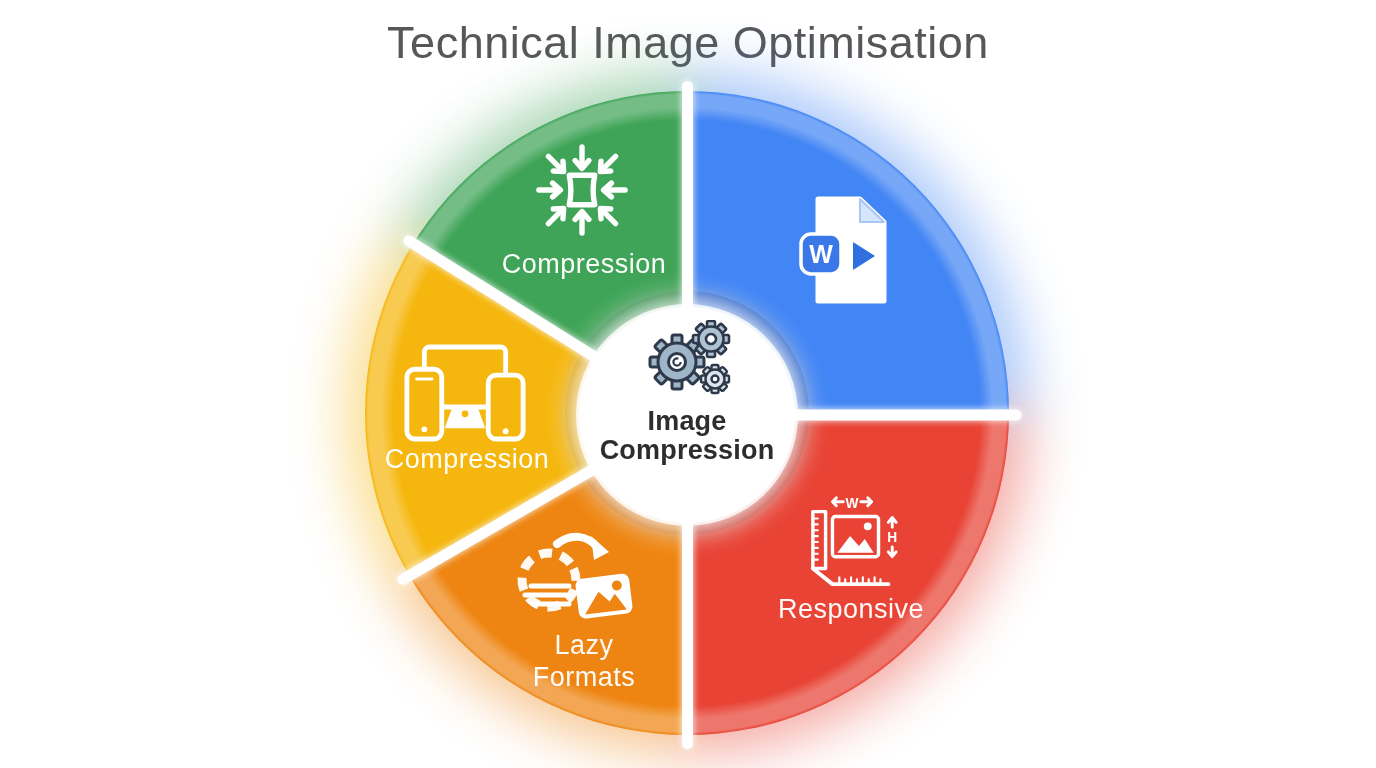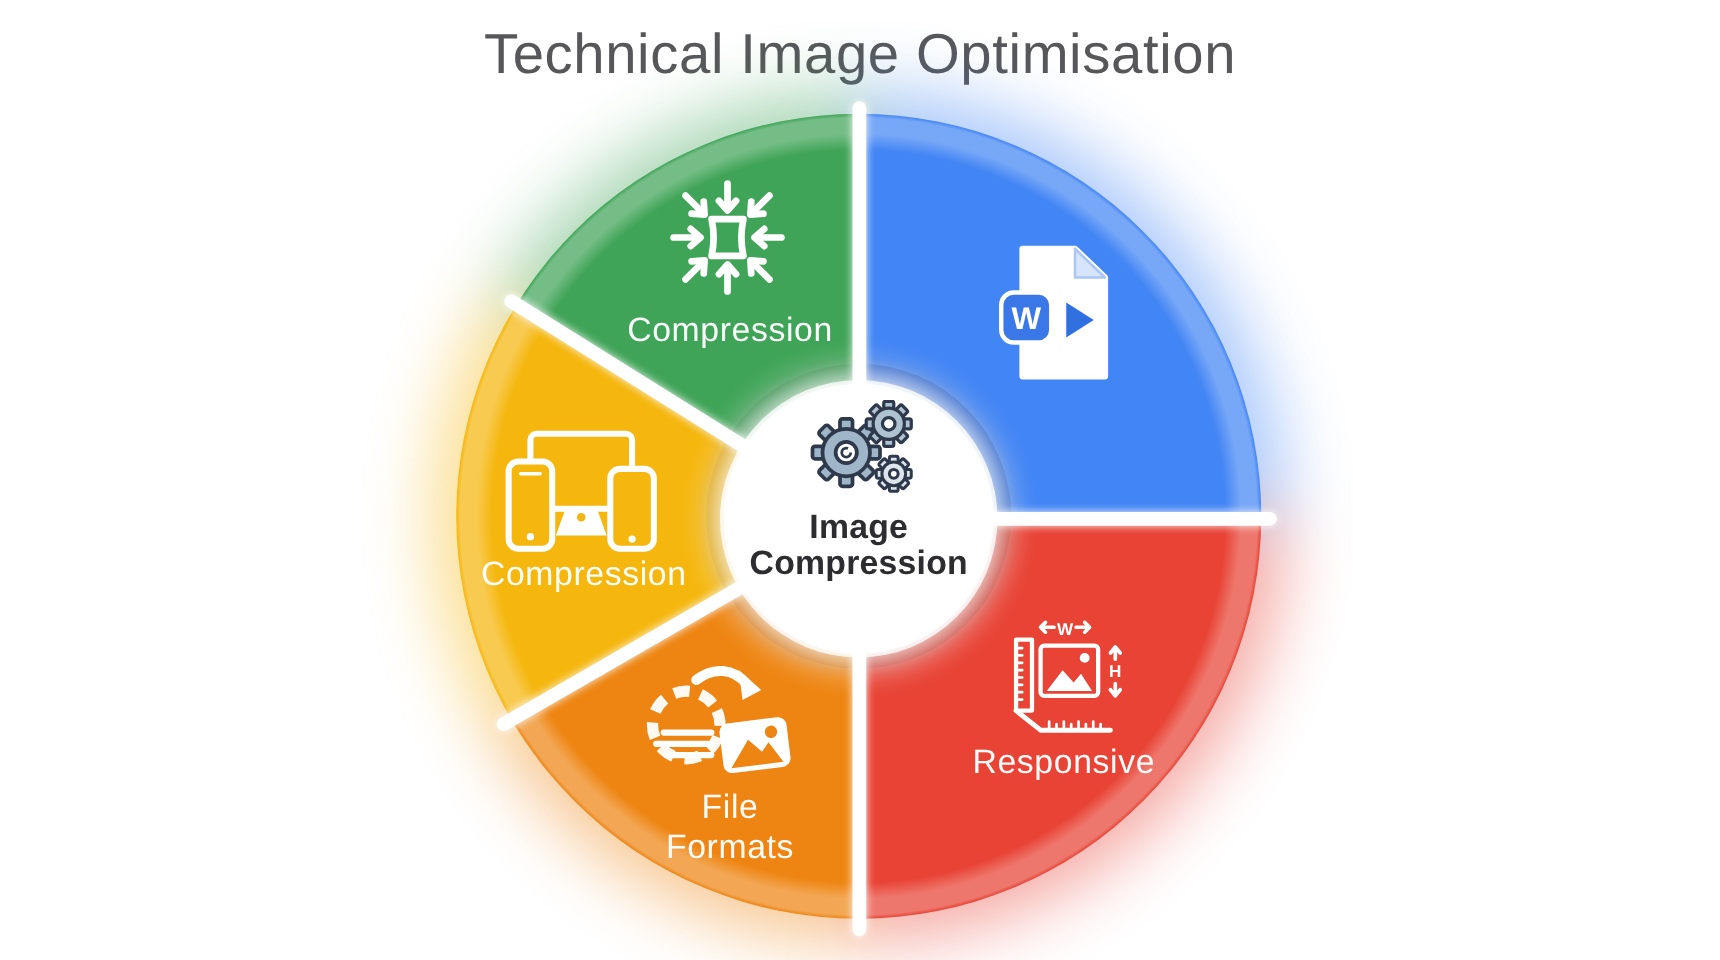--- a/index.html
+++ b/index.html
@@ -217,21 +217,21 @@
       <polygon points="96,22 78,6 81,30" fill="#fff"></polygon>
       <path d="M18 56 H56 M12 65 H56 M20 74 H56" stroke="#fff" stroke-width="5" stroke-linecap="round"></path>
       <g transform="rotate(-7 92 66)">
         <rect x="64" y="46" width="54" height="40" rx="7" fill="#fff"></rect>
         <path d="M70 82 L86 61 L96 72 L102 65 L112 82 Z" fill="#ee8512"></path>
         <circle cx="105" cy="57" r="5" fill="#ee8512"></circle>
       </g>
     </svg>
   </div>
   <div class="seg-label lbl-lazy">
-    <div>File</div>
+    <div>Lazy</div>
     <div>Formats</div>
   </div>
 
   <div class="icon icon-responsive">
     <svg viewBox="0 0 126 103">
       <rect x="21" y="4" width="84" height="62" rx="5" fill="none" stroke="#fff" stroke-width="5"></rect>
       <polygon points="50,66 76,66 84,88 42,88" fill="#fff"></polygon>
       <circle cx="63" cy="73" r="3.5" fill="#f5b60d"></circle>
       <rect x="3" y="27" width="36" height="72" rx="8" fill="#f5b60d" stroke="#fff" stroke-width="5"></rect>
       <path d="M13 37 H29" stroke="#fff" stroke-width="3" stroke-linecap="round"></path>

